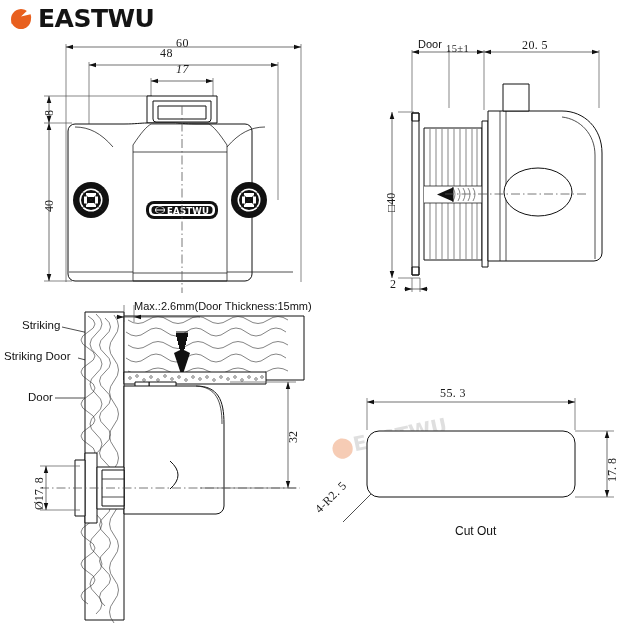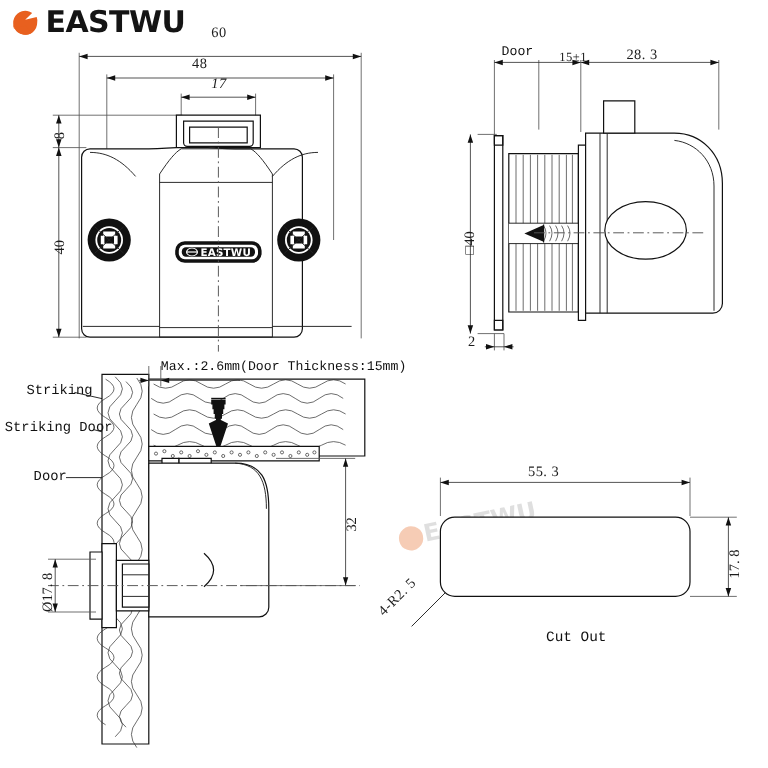--- a/index.html
+++ b/index.html
@@ -10,21 +10,21 @@
   
   .brand{position:absolute;left:8px;top:6px;display:flex;align-items:center;gap:4px;}
   .brand-mark{width:26px;height:26px;position:relative;}
   .brand-text{font-family:"DejaVu Sans",sans-serif;font-weight:bold;font-size:25px;
               letter-spacing:-0.5px;line-height:26px;color:#141414;}
 
   
   .dim{position:absolute;font-family:"Liberation Serif","DejaVu Serif",serif;
        font-size:12px;color:#1c1c1c;white-space:nowrap;letter-spacing:.4px;}
   .dim.small{font-size:10.5px;}
-  .lbl{position:absolute;font-family:Liberation Mono, monospace;
+  .lbl{position:absolute;font-family:Liberation Sans, sans-serif;
        font-size:11.5px;color:#111;white-space:nowrap;}
   .vtext{position:absolute;font-family:"Liberation Serif","DejaVu Serif",serif;
          font-size:12px;color:#1c1c1c;white-space:nowrap;
          transform:rotate(-90deg);transform-origin:0 0;}
 
   
   .wm{position:absolute;font-family:"DejaVu Sans",sans-serif;font-weight:bold;
       font-size:20px;color:rgba(150,150,150,.30);white-space:nowrap;pointer-events:none;
       user-select:none;}
   .wm .o{color:rgba(232,120,60,.38);}
@@ -321,29 +321,29 @@
       <line class="ln-dim" x1="607" y1="431" x2="607" y2="497"></line>
       <path class="fillk" d="M607 431 l-2.3 7 h4.6 Z M607 497 l-2.3 -7 h4.6 Z"></path>
 
       <line class="ln-thin" x1="343" y1="522" x2="372" y2="493"></line>
 
       <rect class="ln fillw" x="367" y="431" width="208" height="66" rx="12" ry="12" stroke-width="2"></rect>
     </g>
 
   </svg>
 
-  <div class="dim" style="left:176px;top:20px;text-align:center;">60</div>
+  <div class="dim" style="left:176px;top:36px;text-align:center;">60</div>
   <div class="dim" style="left:160px;top:46px;">48</div>
   <div class="dim" style="left:176px;top:62px;font-style:italic;">17</div>
   <div class="vtext" style="left:42px;top:116px;">8</div>
   <div class="vtext" style="left:42px;top:212px;">40</div>
 
   <div class="lbl" style="left:418px;top:38px;font-size:11px;">Door</div>
-  <div class="dim small" style="left:446px;top:43px;margin-left:20px;">15±1</div>
-  <div class="dim" style="left:522px;top:38px;">28. 3</div>
+  <div class="dim small" style="left:446px;top:43px;">15±1</div>
+  <div class="dim" style="left:522px;top:38px;">20. 5</div>
   <div class="vtext" style="left:384px;top:212px;">□40</div>
   <div class="dim" style="left:390px;top:277px;">2</div>
 
   <div class="lbl" style="left:134px;top:300px;font-size:11px;">Max.:2.6mm(Door Thickness:15mm)</div>
   <div class="lbl" style="left:22px;top:319px;">Striking</div>
   <div class="lbl" style="left:4px;top:350px;">Striking Door</div>
   <div class="lbl" style="left:28px;top:391px;">Door</div>
   <div class="vtext" style="left:32px;top:510px;">Ø17. 8</div>
   <div class="vtext" style="left:286px;top:443px;">32</div>
 

